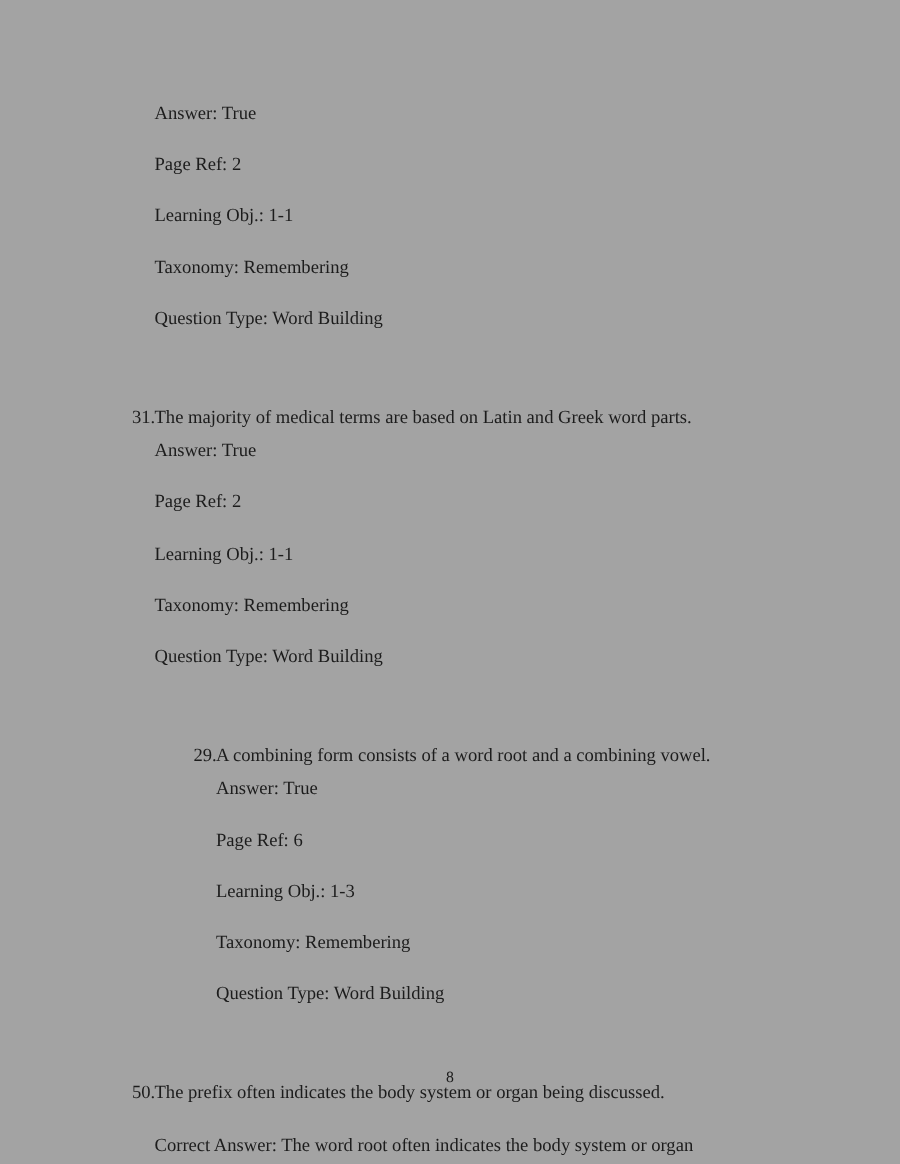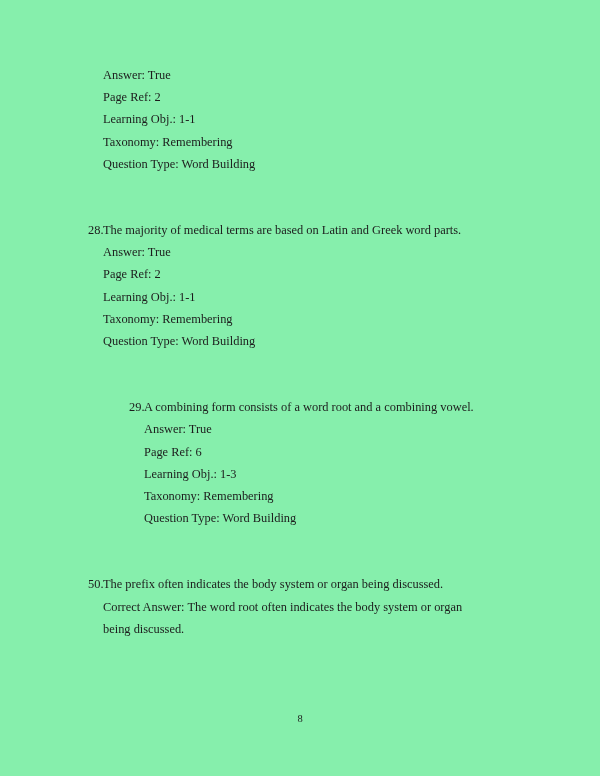--- a/index.html
+++ b/index.html
@@ -11,21 +11,21 @@
     width: 600px;
     height: 776px;
     position: relative;
     font-family: "Liberation Serif", "DejaVu Serif", serif;
     color: #1c1c1c;
     -webkit-font-smoothing: antialiased;
   }
   .page {
     position: absolute;
     inset: 0;
-    background: #86efac;
+    background: #a3a3a3;
     overflow: hidden;
   }
   .content {
     position: absolute;
     left: 0;
     top: 0;
     width: 600px;
   }
 
   
@@ -61,20 +61,21 @@
     margin-left: 103px;
     width: 377px;
     font-size: 12.4px;
     line-height: 22.2px;
   }
   
   .meta.tight {
     margin-top: 0;
   }
   .meta.spaced {
+    margin-top: 12px;
   }
   
   .meta.wrap {
     width: 380px;
     line-height: 22.2px;
   }
 
   .page-number {
     position: absolute;
     left: 0;
@@ -95,21 +96,21 @@
     <div class="block">
       <div class="meta">Answer: True</div>
       <div class="meta spaced">Page Ref: 2</div>
       <div class="meta spaced">Learning Obj.: 1-1</div>
       <div class="meta spaced">Taxonomy: Remembering</div>
       <div class="meta spaced">Question Type: Word Building</div>
     </div>
 
     <div class="block" style="margin-top:44px;">
       <div class="qline">
-        <span class="qnum">28.</span>
+        <span class="qnum">31.</span>
         <span>The majority of medical terms are based on Latin and Greek word parts.</span>
       </div>
       <div class="meta tight">Answer: True</div>
       <div class="meta spaced">Page Ref: 2</div>
       <div class="meta spaced">Learning Obj.: 1-1</div>
       <div class="meta spaced">Taxonomy: Remembering</div>
       <div class="meta spaced">Question Type: Word Building</div>
     </div>
 
     <div class="block" style="margin-top:44px;padding-left:41px;">

